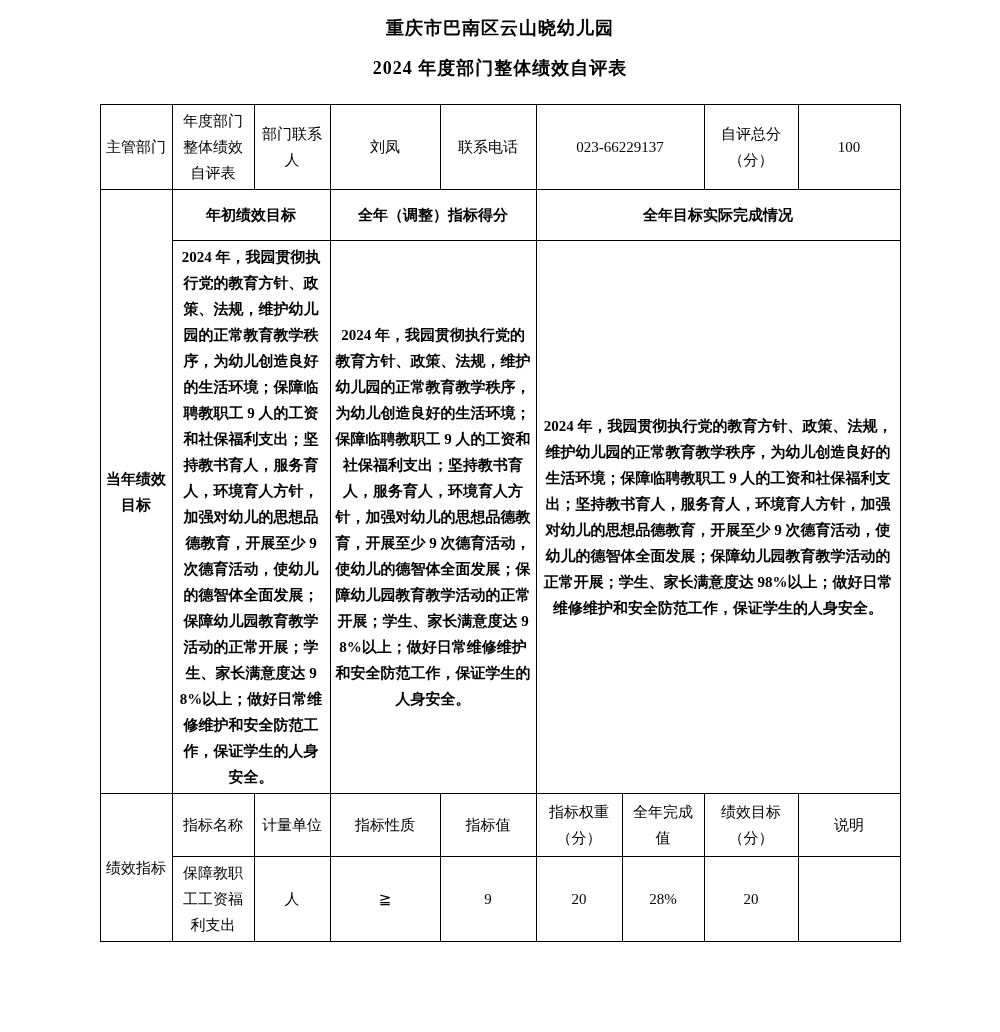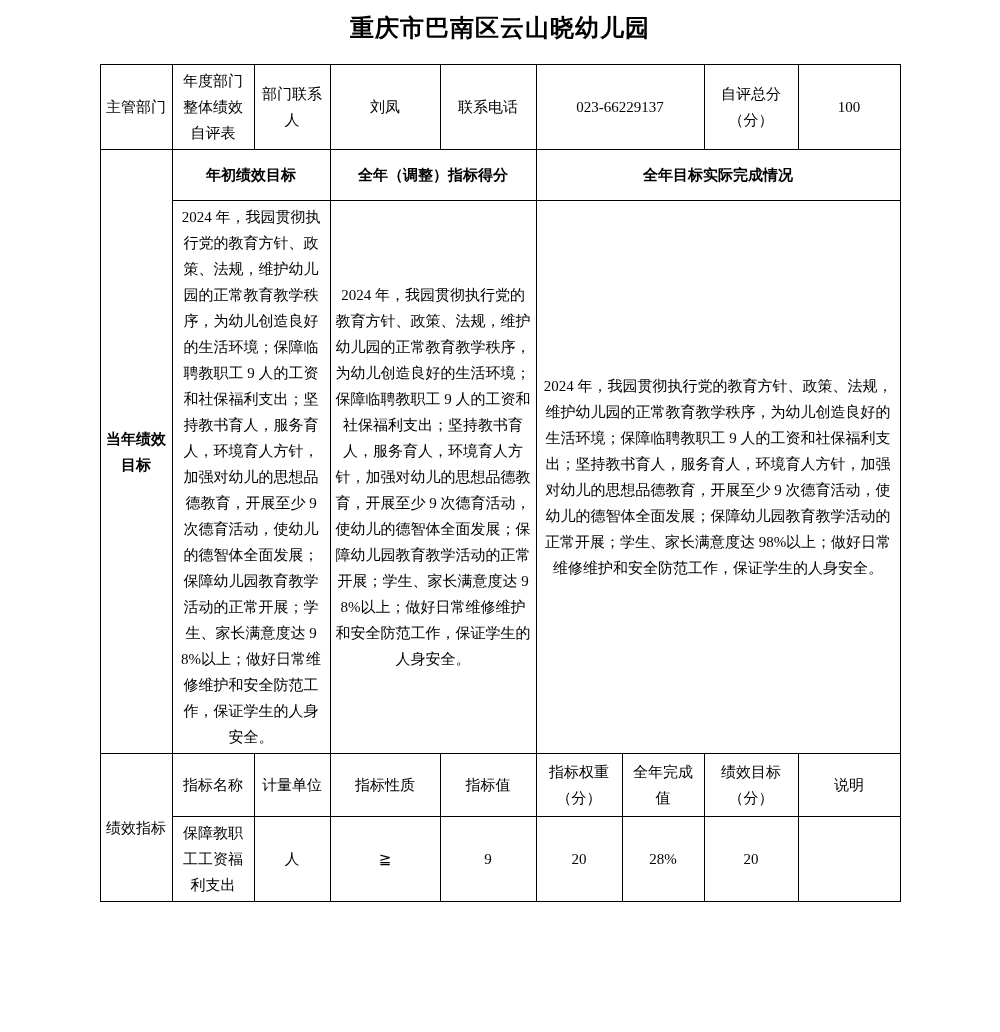--- a/index.html
+++ b/index.html
@@ -13,21 +13,21 @@
     color: #000000;
   }
   .page {
     width: 1000px;
     box-sizing: border-box;
     padding: 8px 0 0 0;
   }
   .doc-title {
     text-align: center;
     font-weight: bold;
-    font-size: 24px;
+    font-size: 18px;
     line-height: 40px;
     letter-spacing: 1px;
   }
   .doc-title .line2 {
     display: block;
   }
   table.main {
     border-collapse: collapse;
     margin: 16px auto 0 auto;
     width: 800px;
@@ -49,31 +49,33 @@
     text-align: justify;
     text-justify: inter-ideograph;
     vertical-align: middle;
   }
   .goal-head td {
     height: 44px;
     font-weight: bold;
   }
   .goal-body td {
     padding: 6px 6px;
+    font-weight: bold;
   }
   .ind-head td { height: 56px; }
   .ind-row td { height: 66px; }
 </style>
 </head>
 <body>
 
 <div class="page">
 
   <div class="doc-title">
     <span>重庆市巴南区云山晓幼儿园</span>
+    <span class="line2">2024 年度部门整体绩效自评表</span>
   </div>
 
   <table class="main">
     <colgroup>
       <col style="width:72px">
       <col style="width:82px">
       <col style="width:76px">
       <col style="width:110px">
       <col style="width:96px">
       <col style="width:86px">

